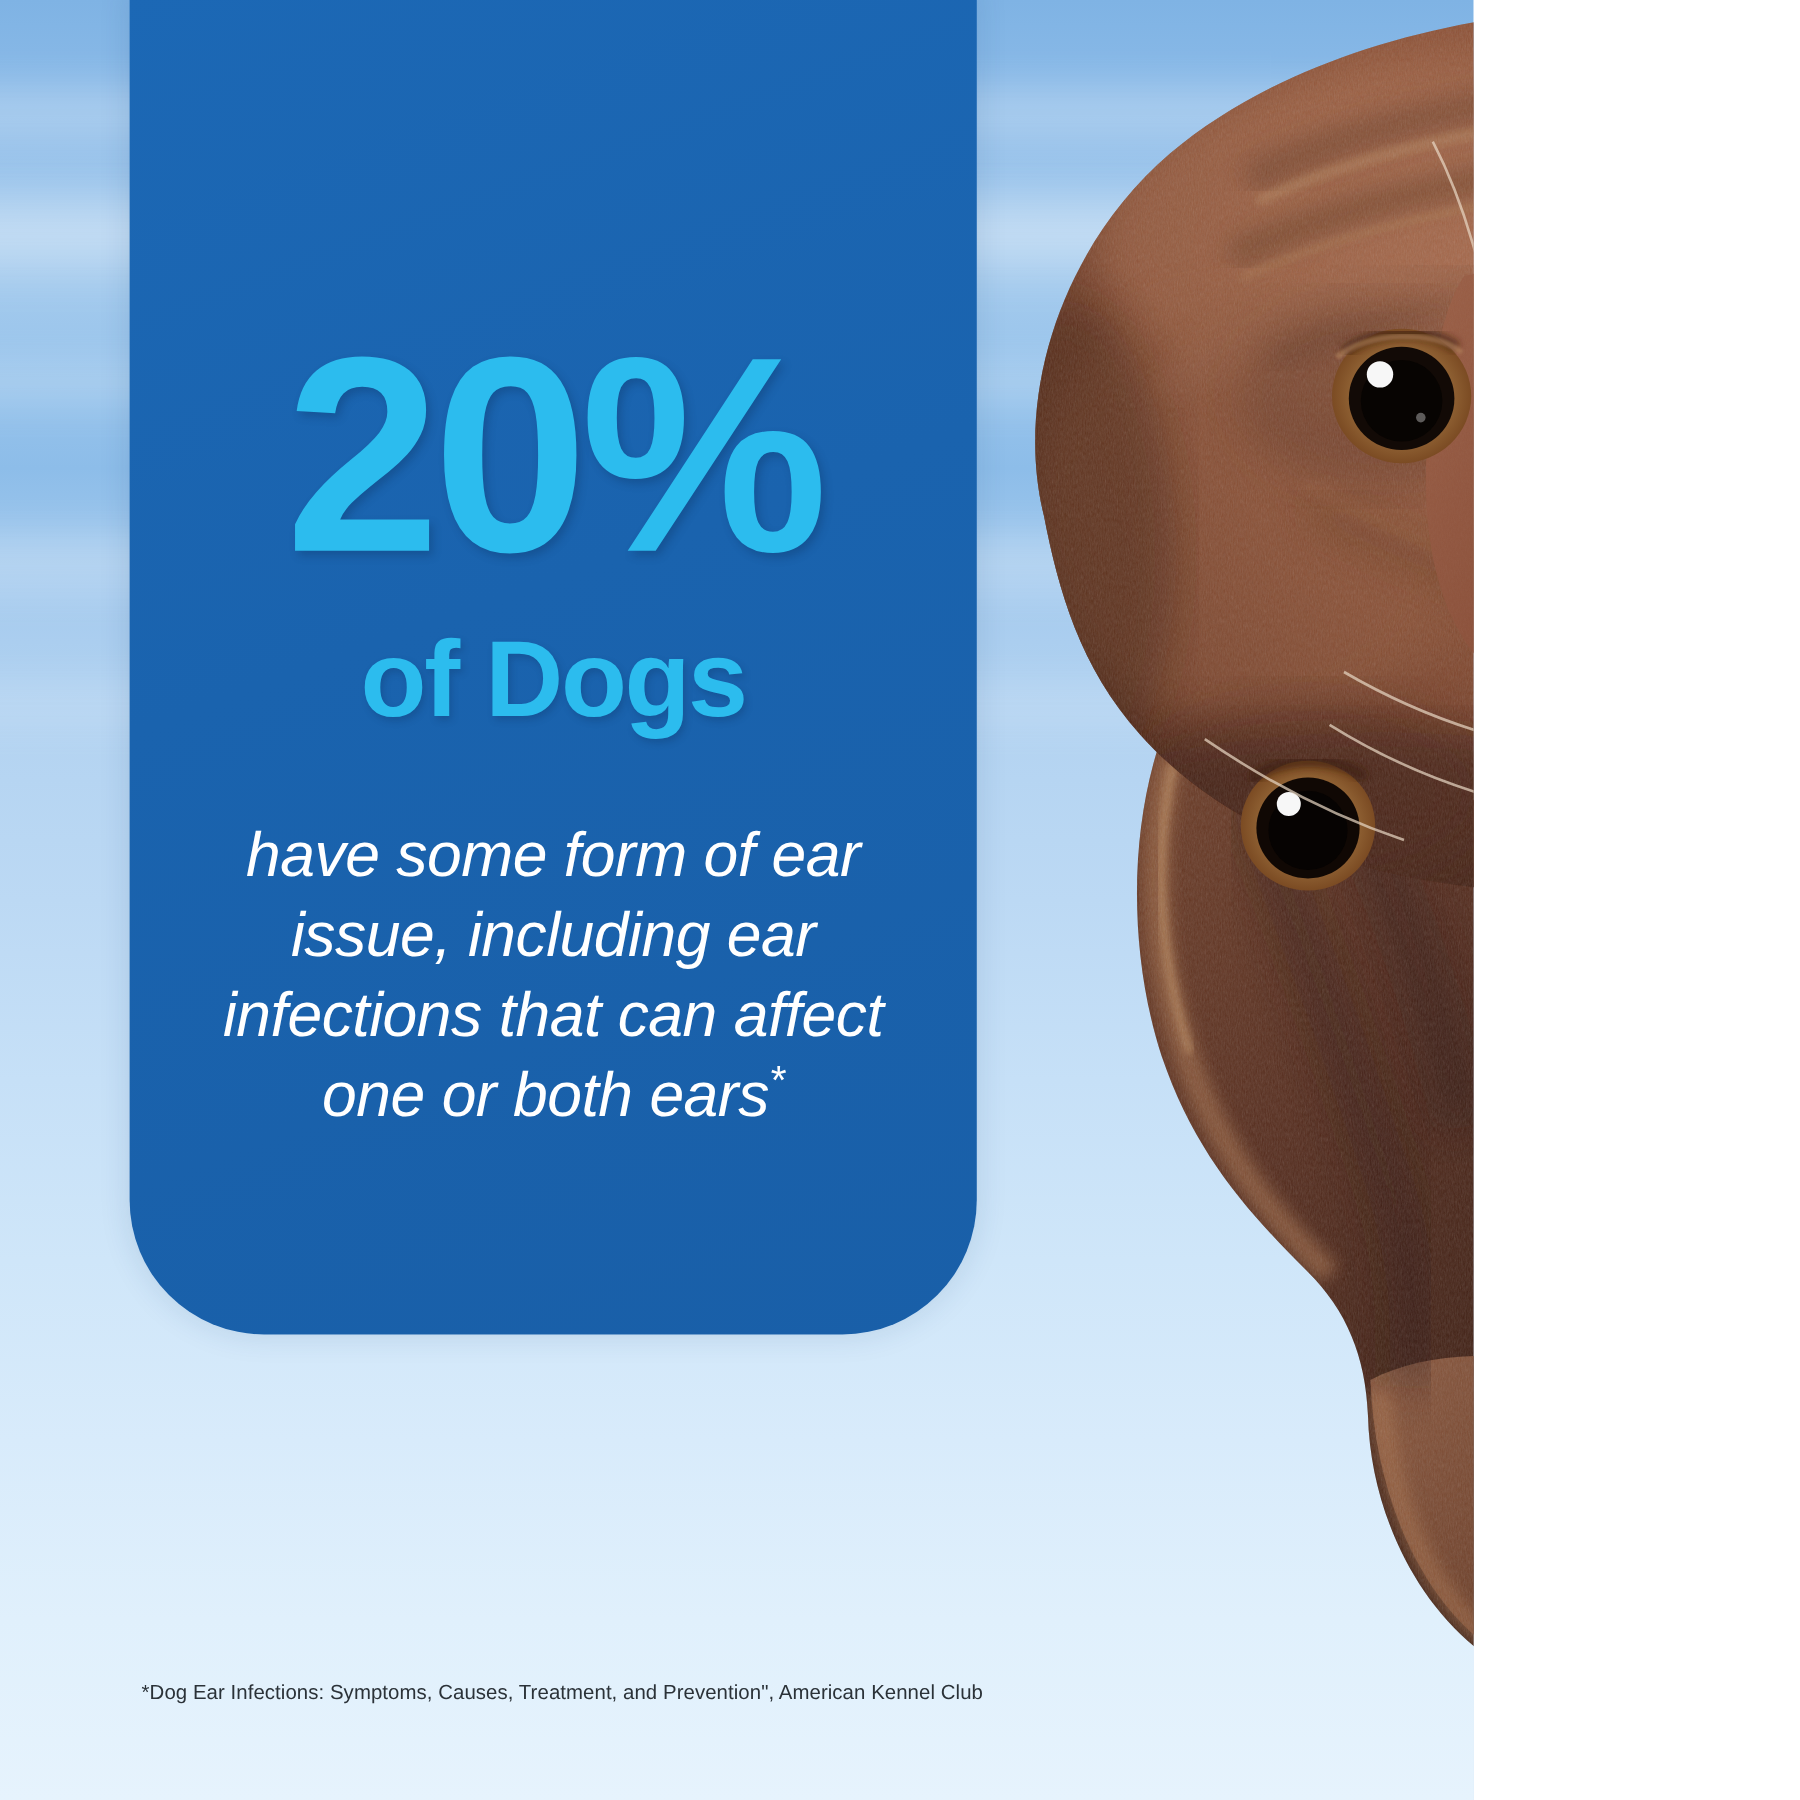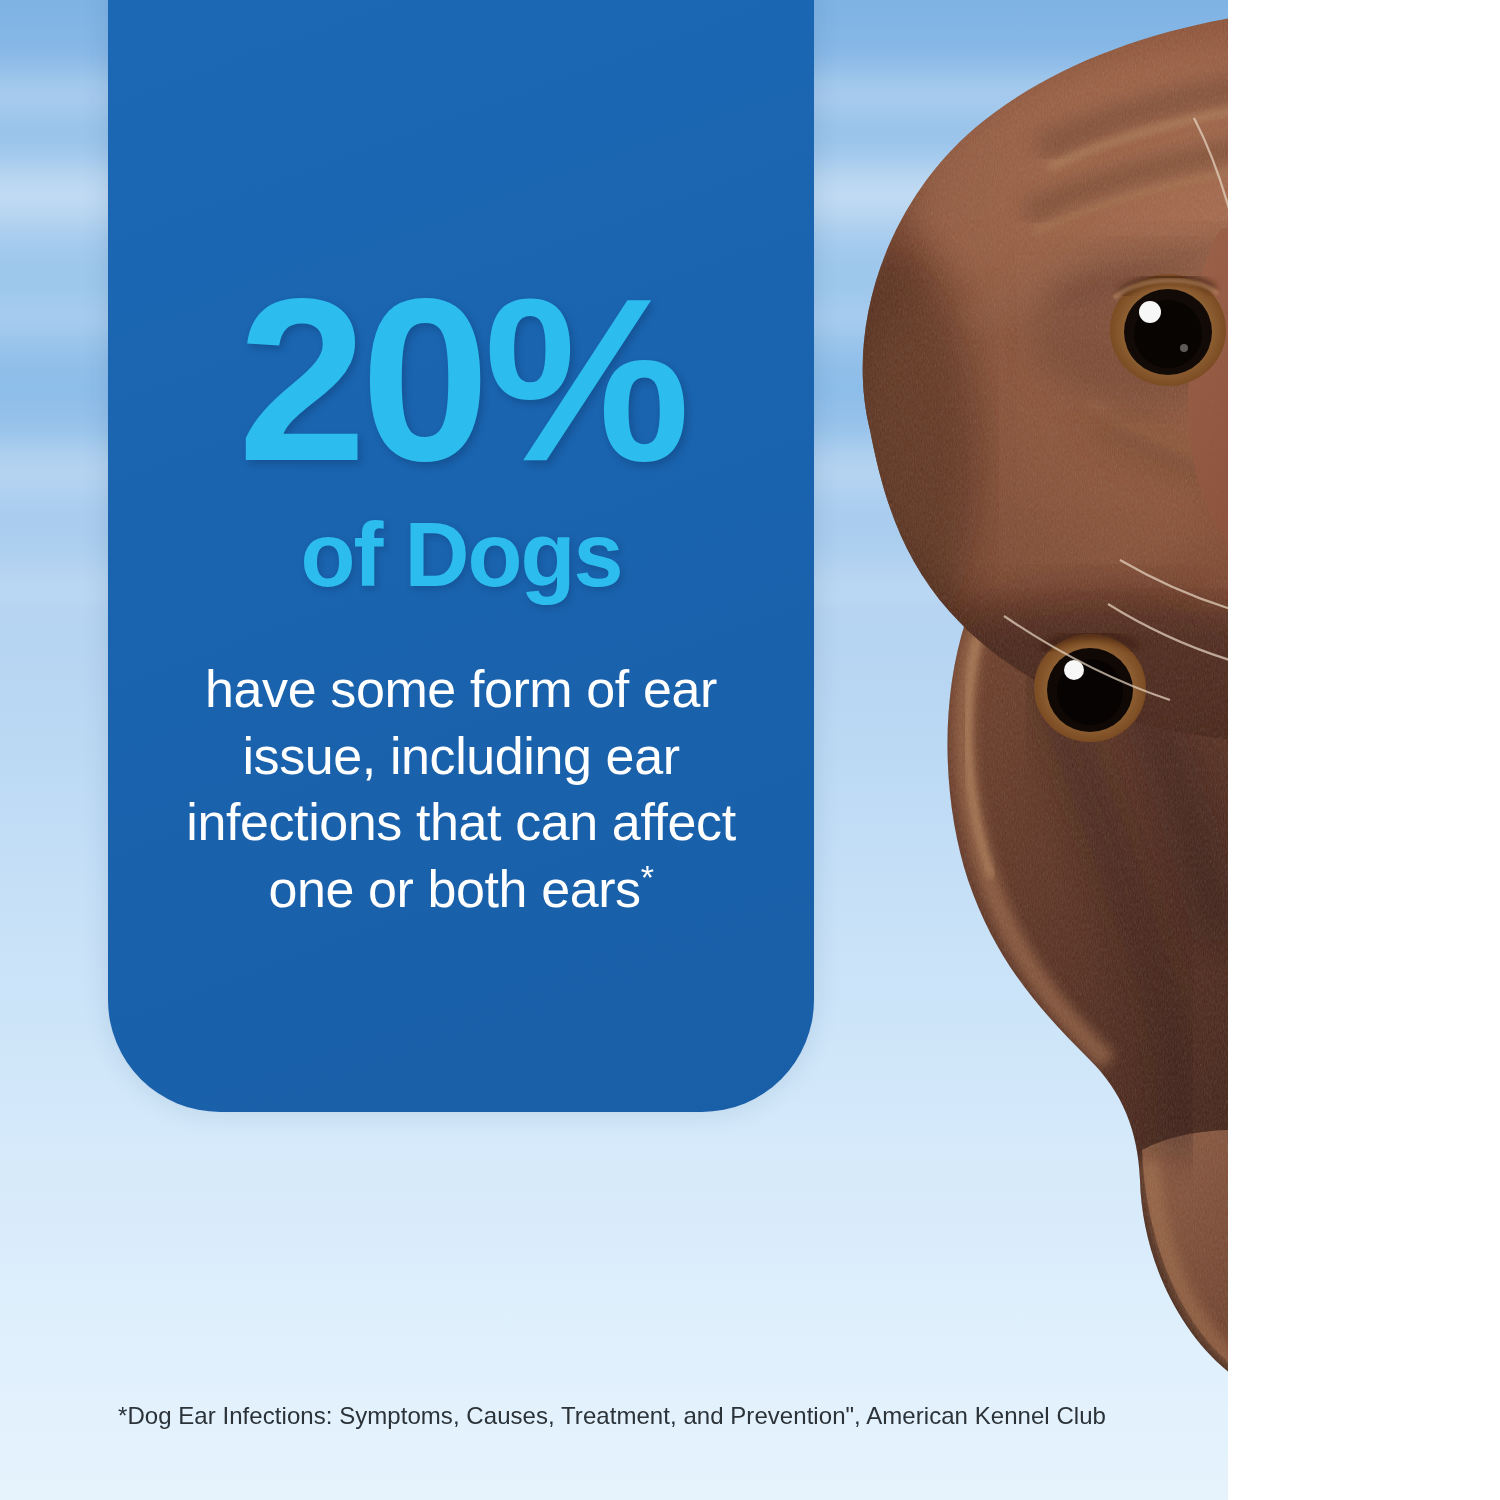--- a/index.html
+++ b/index.html
@@ -83,37 +83,38 @@
     margin: 0;
     padding-top: 288px;
     color: #2cbcee;
     font-size: 232px;
     line-height: .88;
     font-weight: 700;
     letter-spacing: -6px;
     text-shadow: 3px 4px 7px rgba(10,45,90,.30);
   }
   .stat-sub {
-    margin: 4px;
+    margin: 16px;
     padding-top: 24px;
     color: #2cbcee;
     font-size: 90px;
     line-height: 1;
     font-weight: 700;
     letter-spacing: -2px;
     text-shadow: 2px 3px 6px rgba(10,45,90,.26);
   }
   .card-body {
     margin: 0;
     padding-top: 52px;
     color: #ffffff;
     font-size: 52px;
     line-height: 1.28;
     font-weight: 400;
     letter-spacing: -0.4px;
+    font-style: italic;
   }
   .card-body .fn-star {
     font-size: 34px;
     vertical-align: super;
     line-height: 0;
   }
 
   
   .headline {
     position: absolute;
@@ -130,21 +131,21 @@
   }
 
   
   .footnote {
     position: absolute;
     left: 118px;
     top: 1400px;
     width: 1280px;
     margin: 0;
     color: #2b3238;
-    font-size: 24px;
+    font-size: 17px;
     line-height: 1.3;
     font-weight: 400;
     letter-spacing: .05px;
   }
 </style>
 </head>
 <body>
 
 <div id="poster">
 

